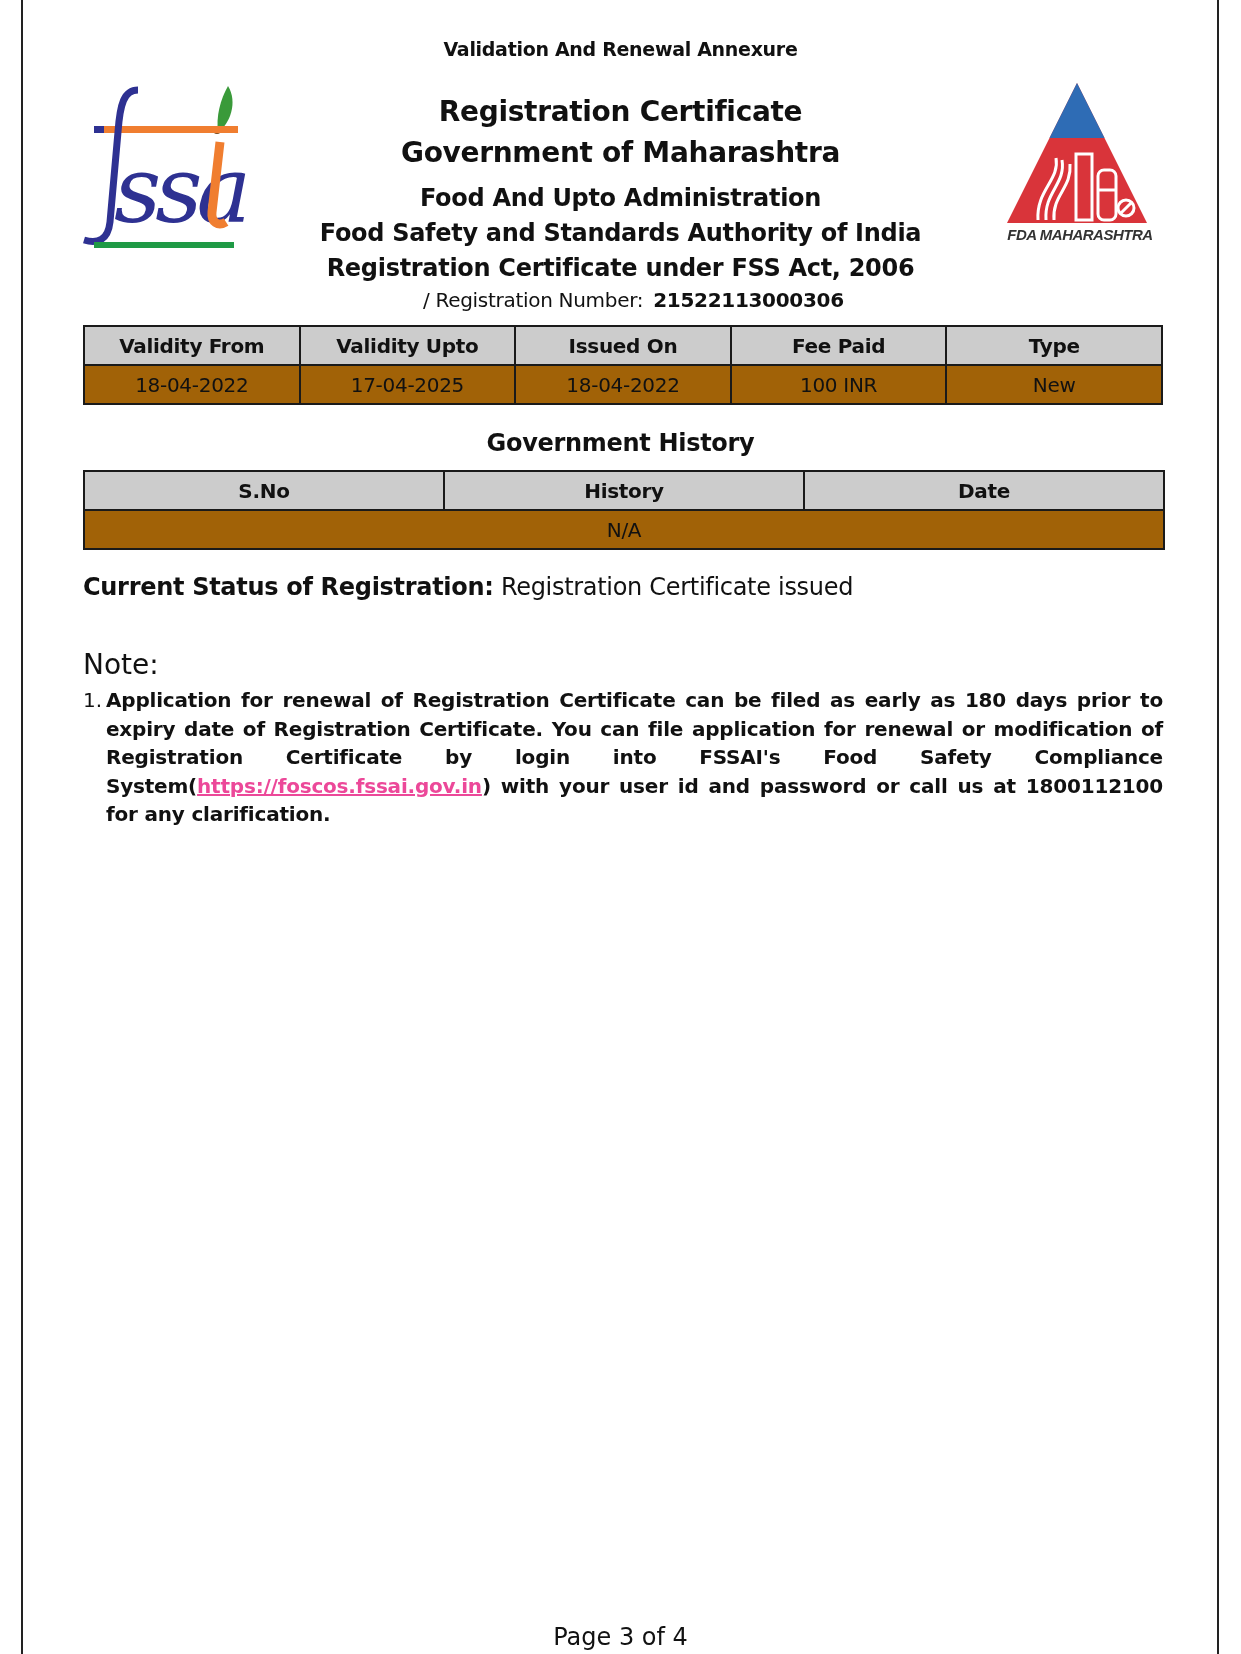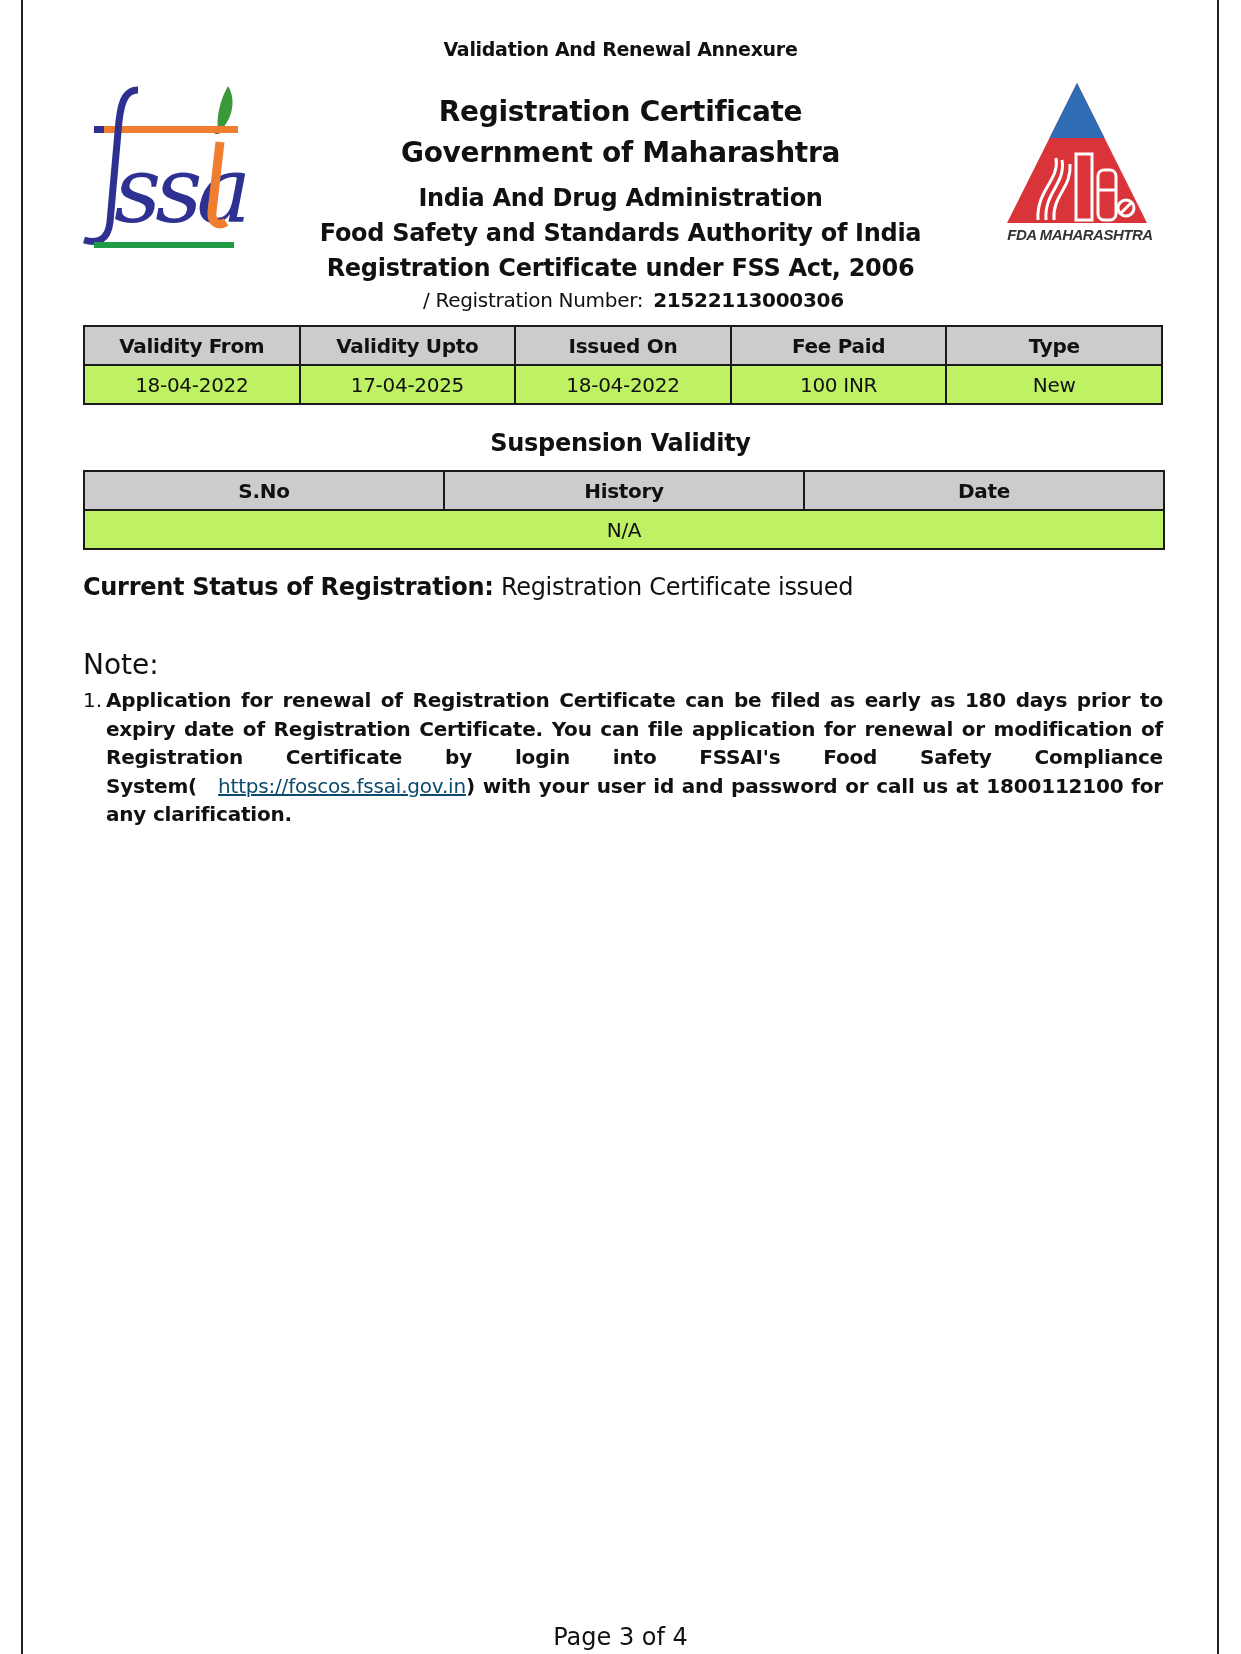--- a/index.html
+++ b/index.html
@@ -18,37 +18,37 @@
 
   .regnum { position:absolute; top:288px; left:423px; font-size:20px; white-space:nowrap; letter-spacing:-0.3px; }
   .regnum .val { font-weight:bold; margin-left:10px; }
 
   .logo-fssai { position:absolute; left:80px; top:82px; width:175px; height:172px; }
   .logo-fda { position:absolute; left:1000px; top:80px; width:160px; height:170px; }
 
   table.grid { position:absolute; border-collapse:collapse; table-layout:fixed; }
   table.grid th, table.grid td { border:2.5px solid #1a1a1a; text-align:center; padding:0; }
   table.grid th { background:#cccccc; font-weight:bold; font-size:20px; letter-spacing:-0.3px; }
-  table.grid td { background:#bef264; font-size:20px; letter-spacing:-0.3px; }
+  table.grid td { background:#a16207; font-size:20px; letter-spacing:-0.3px; }
   .t1 { left:83px; top:325px; width:1080px; }
   .t1 th, .t1 td { height:37px; }
   .t2 { left:83px; top:470px; width:1080px; }
   .t2 th, .t2 td { height:37px; }
 
   .susp-title { top:429px; font-size:24px; font-weight:bold; letter-spacing:-0.3px; }
 
   .status { position:absolute; left:83px; top:573px; font-size:24px; white-space:nowrap; letter-spacing:-0.3px; }
   .status .lbl { font-weight:bold; }
 
   .note-title { position:absolute; left:83px; top:648px; font-size:28px; font-weight:normal; }
   .note-list { position:absolute; left:83px; top:686px; width:1080px; }
   .note-item { display:flex; }
   .note-num { width:23px; font-size:20px; line-height:28px; flex:none; }
   .note-text { flex:1; font-size:20px; line-height:28.5px; font-weight:bold; text-align:justify; letter-spacing:-0.2px; }
-  .note-text a { color:#0c4a6e; text-decoration:underline; font-weight:normal;margin-left:21px; }
+  .note-text a { color:#ec4899; text-decoration:underline; font-weight:bold; }
 
   .footer { top:1623px; font-size:24px; }
 </style>
 </head>
 <body>
 
 <div class="page-border-left"></div>
 <div class="page-border-right"></div>
 
 <div class="center-line annex">Validation And Renewal Annexure</div>
@@ -91,21 +91,21 @@
       <line x1="98" y1="110" x2="116" y2="110"></line>
       <circle cx="126" cy="128" r="8"></circle>
       <line x1="120" y1="134" x2="132" y2="122"></line>
     </g>
     <text x="80" y="160" text-anchor="middle" font-family="Liberation Sans, sans-serif" font-weight="bold" font-style="italic" font-size="15" fill="#333" letter-spacing="-0.5">FDA MAHARASHTRA</text>
   </svg>
 </div>
 
 <div class="center-line h1">Registration Certificate</div>
 <div class="center-line h2">Government of Maharashtra</div>
-<div class="center-line h3">India And Drug Administration</div>
+<div class="center-line h3">Food And Upto Administration</div>
 <div class="center-line h4">Food Safety and Standards Authority of India</div>
 <div class="center-line h5">Registration Certificate under FSS Act, 2006</div>
 
 <div class="regnum">
   <span>/ Registration Number:</span><span class="val">21522113000306</span>
 </div>
 
 <table class="grid t1">
   <thead>
     <tr>
@@ -120,21 +120,21 @@
     <tr>
       <td>18-04-2022</td>
       <td>17-04-2025</td>
       <td>18-04-2022</td>
       <td>100 INR</td>
       <td>New</td>
     </tr>
   </tbody>
 </table>
 
-<div class="center-line susp-title">Suspension Validity</div>
+<div class="center-line susp-title">Government History</div>
 <table class="grid t2">
   <colgroup>
       <col style="width:360px">
       <col style="width:360px">
       <col style="width:360px">
     </colgroup>
   <thead>
     <tr>
       <th>S.No</th>
       <th>History</th>

